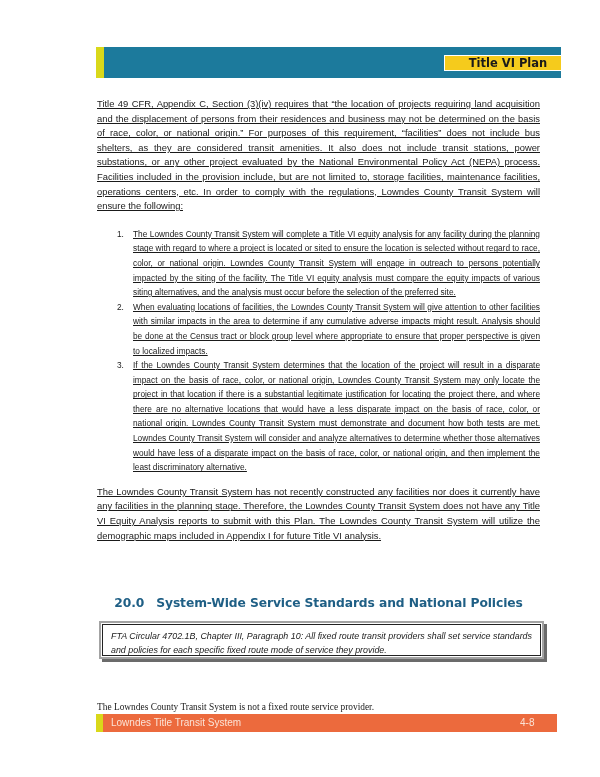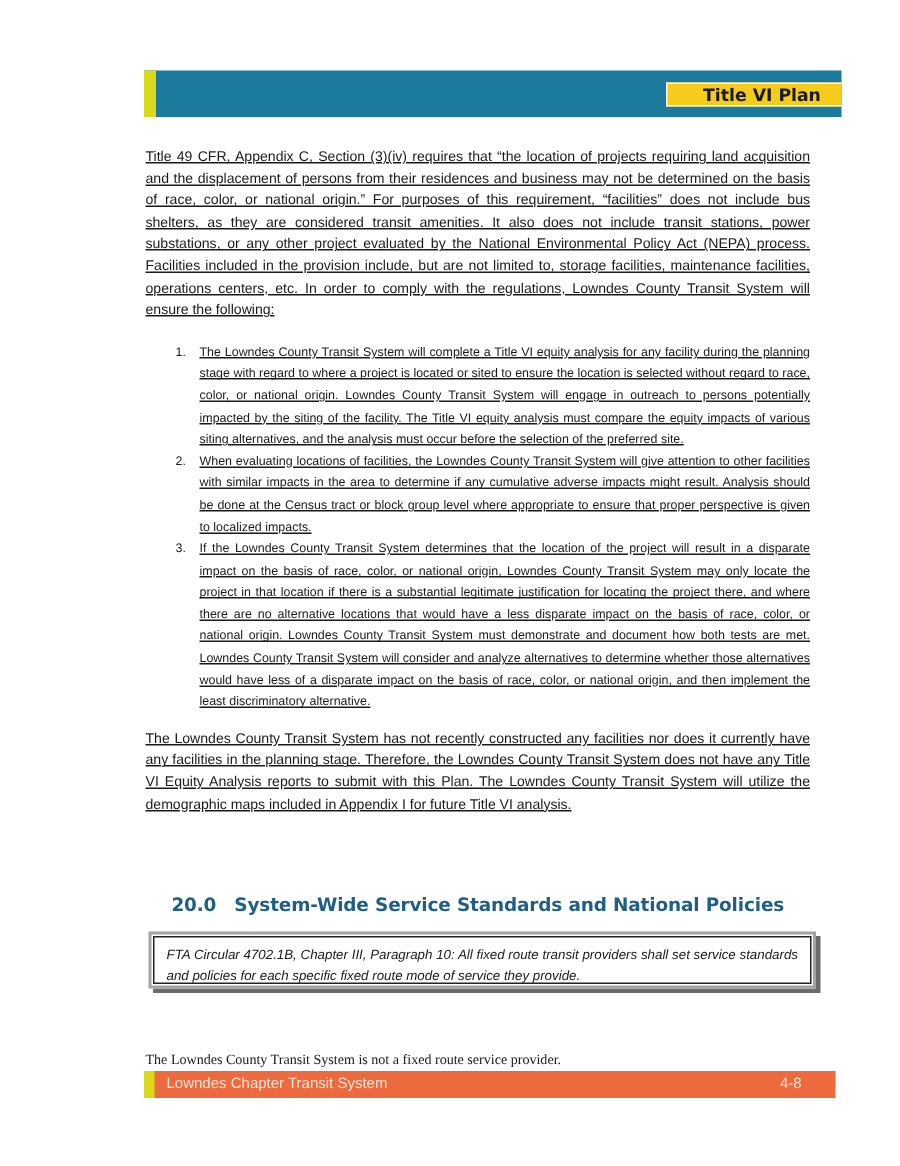--- a/index.html
+++ b/index.html
@@ -202,14 +202,14 @@
 </div>
 
 <div class="quote-box">
   <div class="quote-box-inner">FTA Circular 4702.1B, Chapter III, Paragraph 10: All fixed route transit providers shall set service standards and policies for each specific fixed route mode of service they provide.</div>
 </div>
 
 <div class="closing">The Lowndes County Transit System is not a fixed route service provider.</div>
 
 <div class="footer-band"></div>
 <div class="footer-accent"></div>
-<div class="footer-left">Lowndes Chapter Transit System</div>
+<div class="footer-left">Lowndes Title Transit System</div>
 <div class="footer-right">4-8</div>
 
 </body></html>

